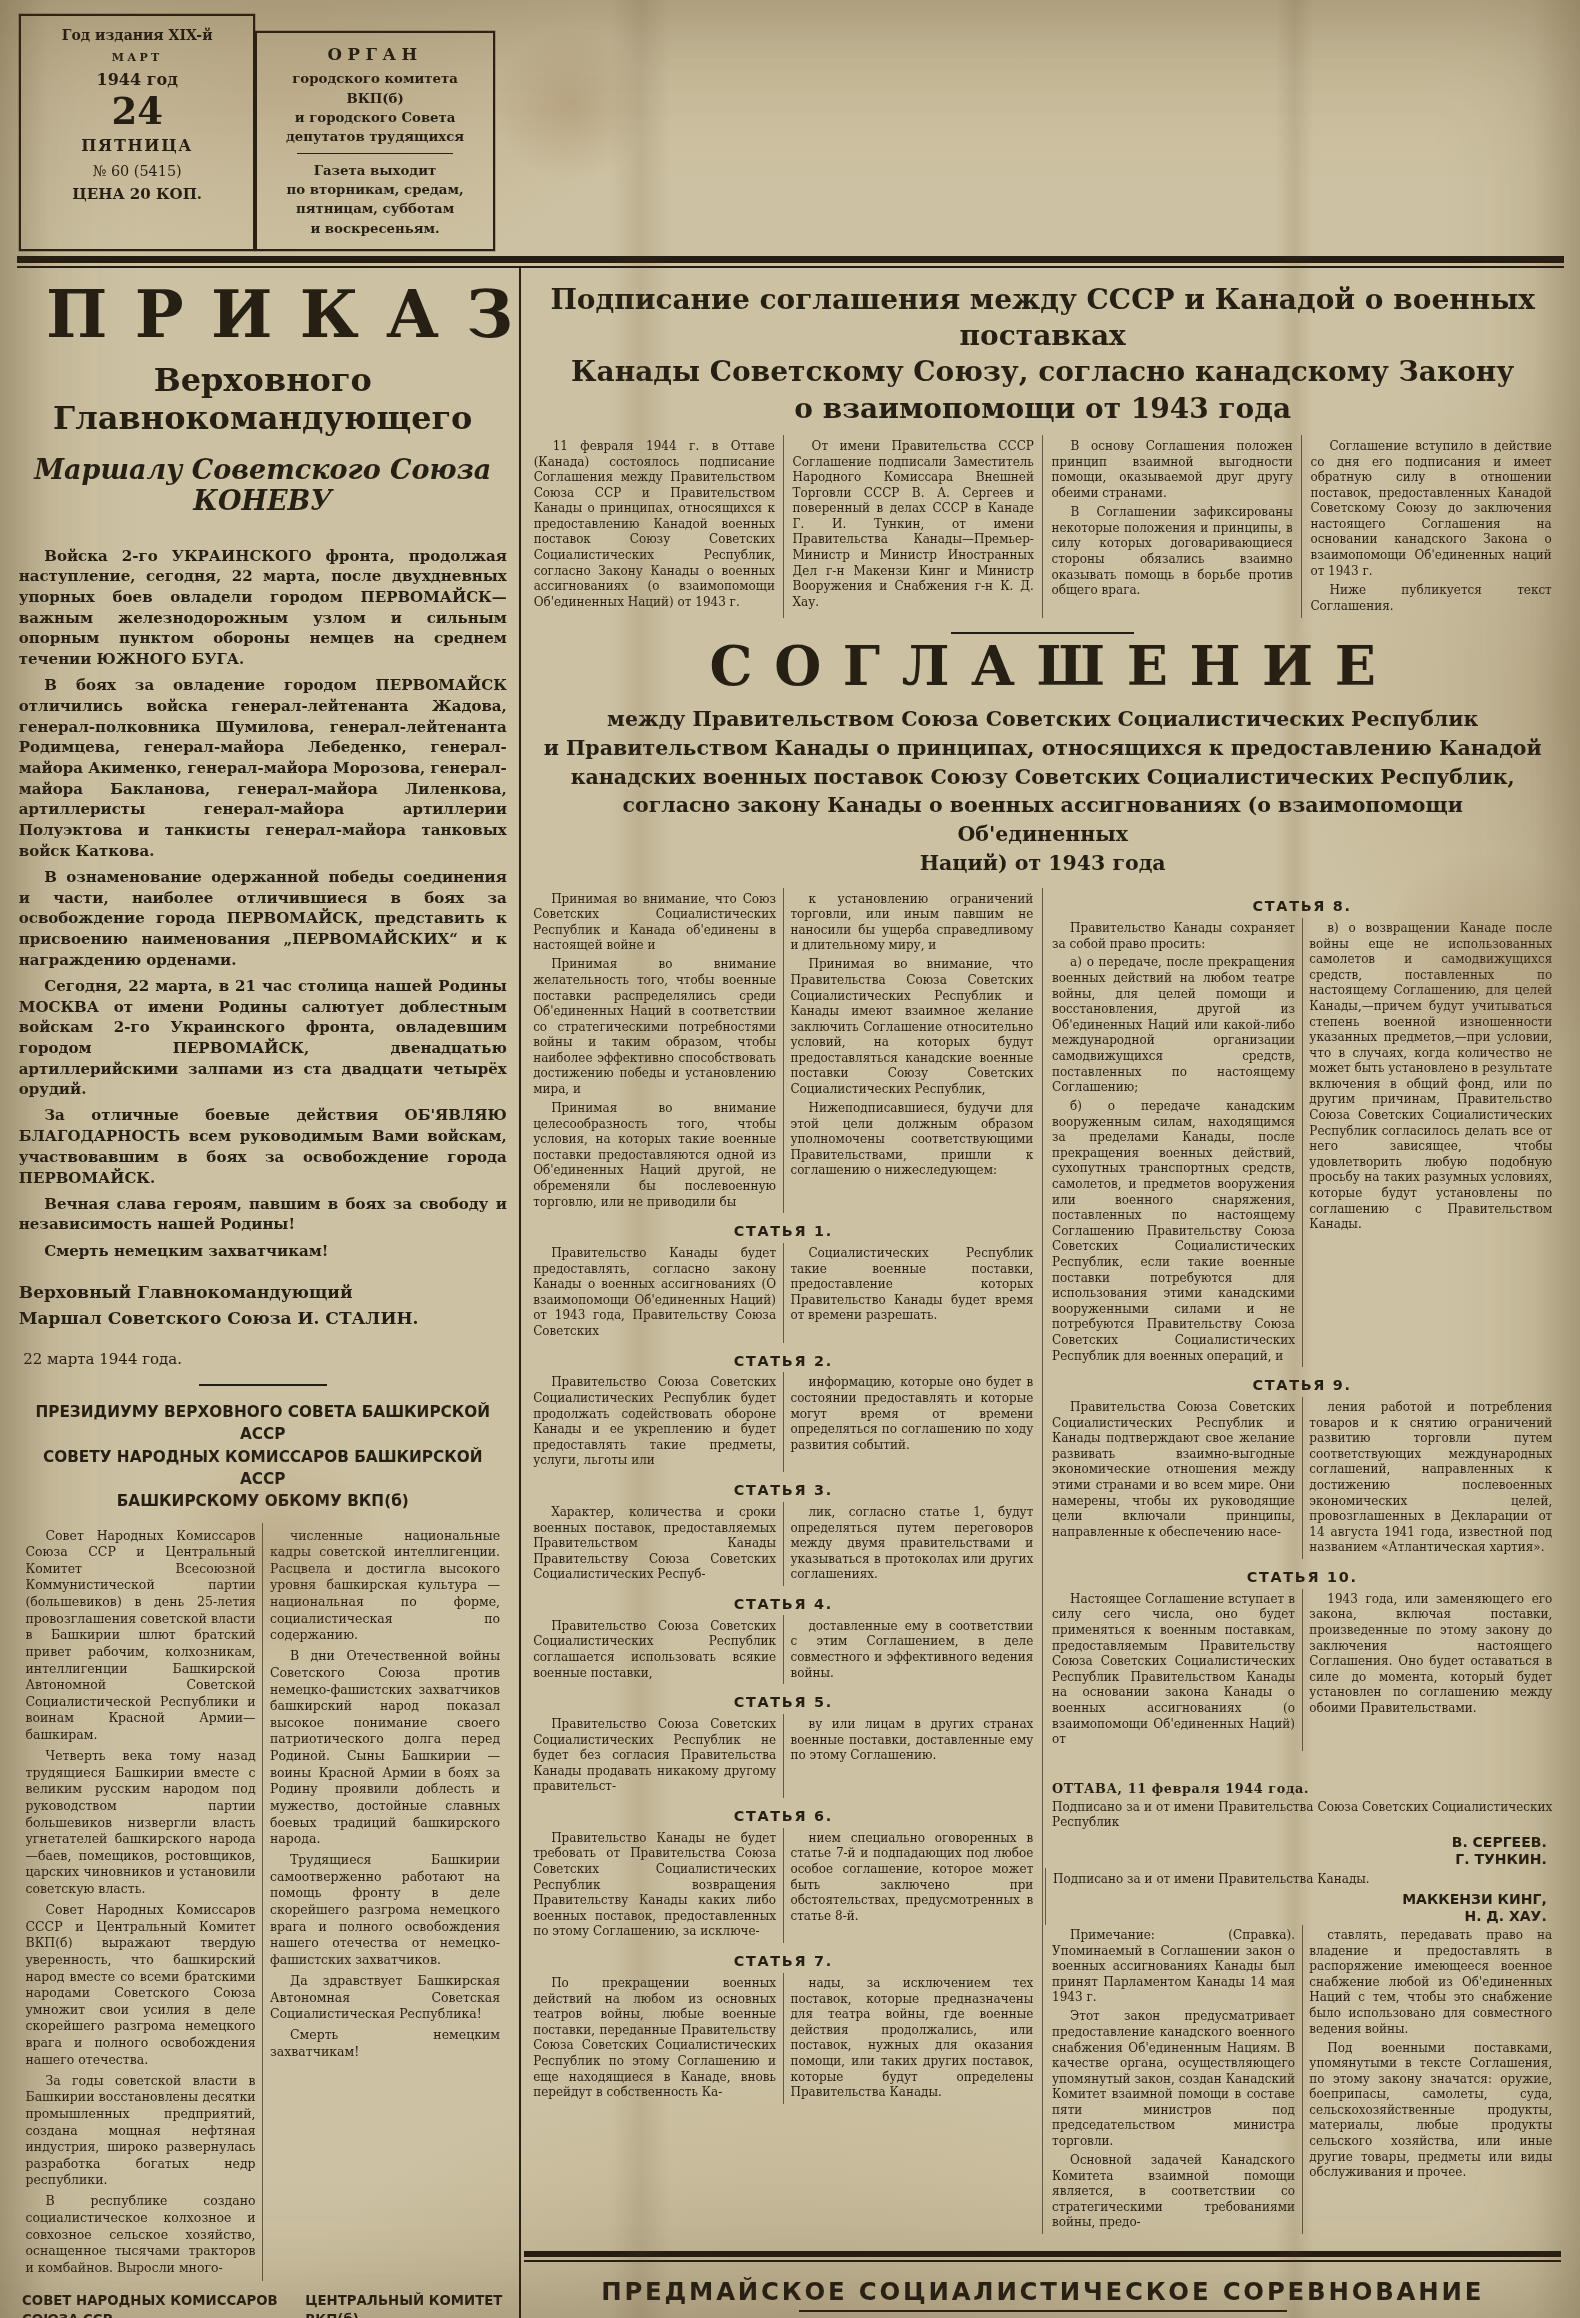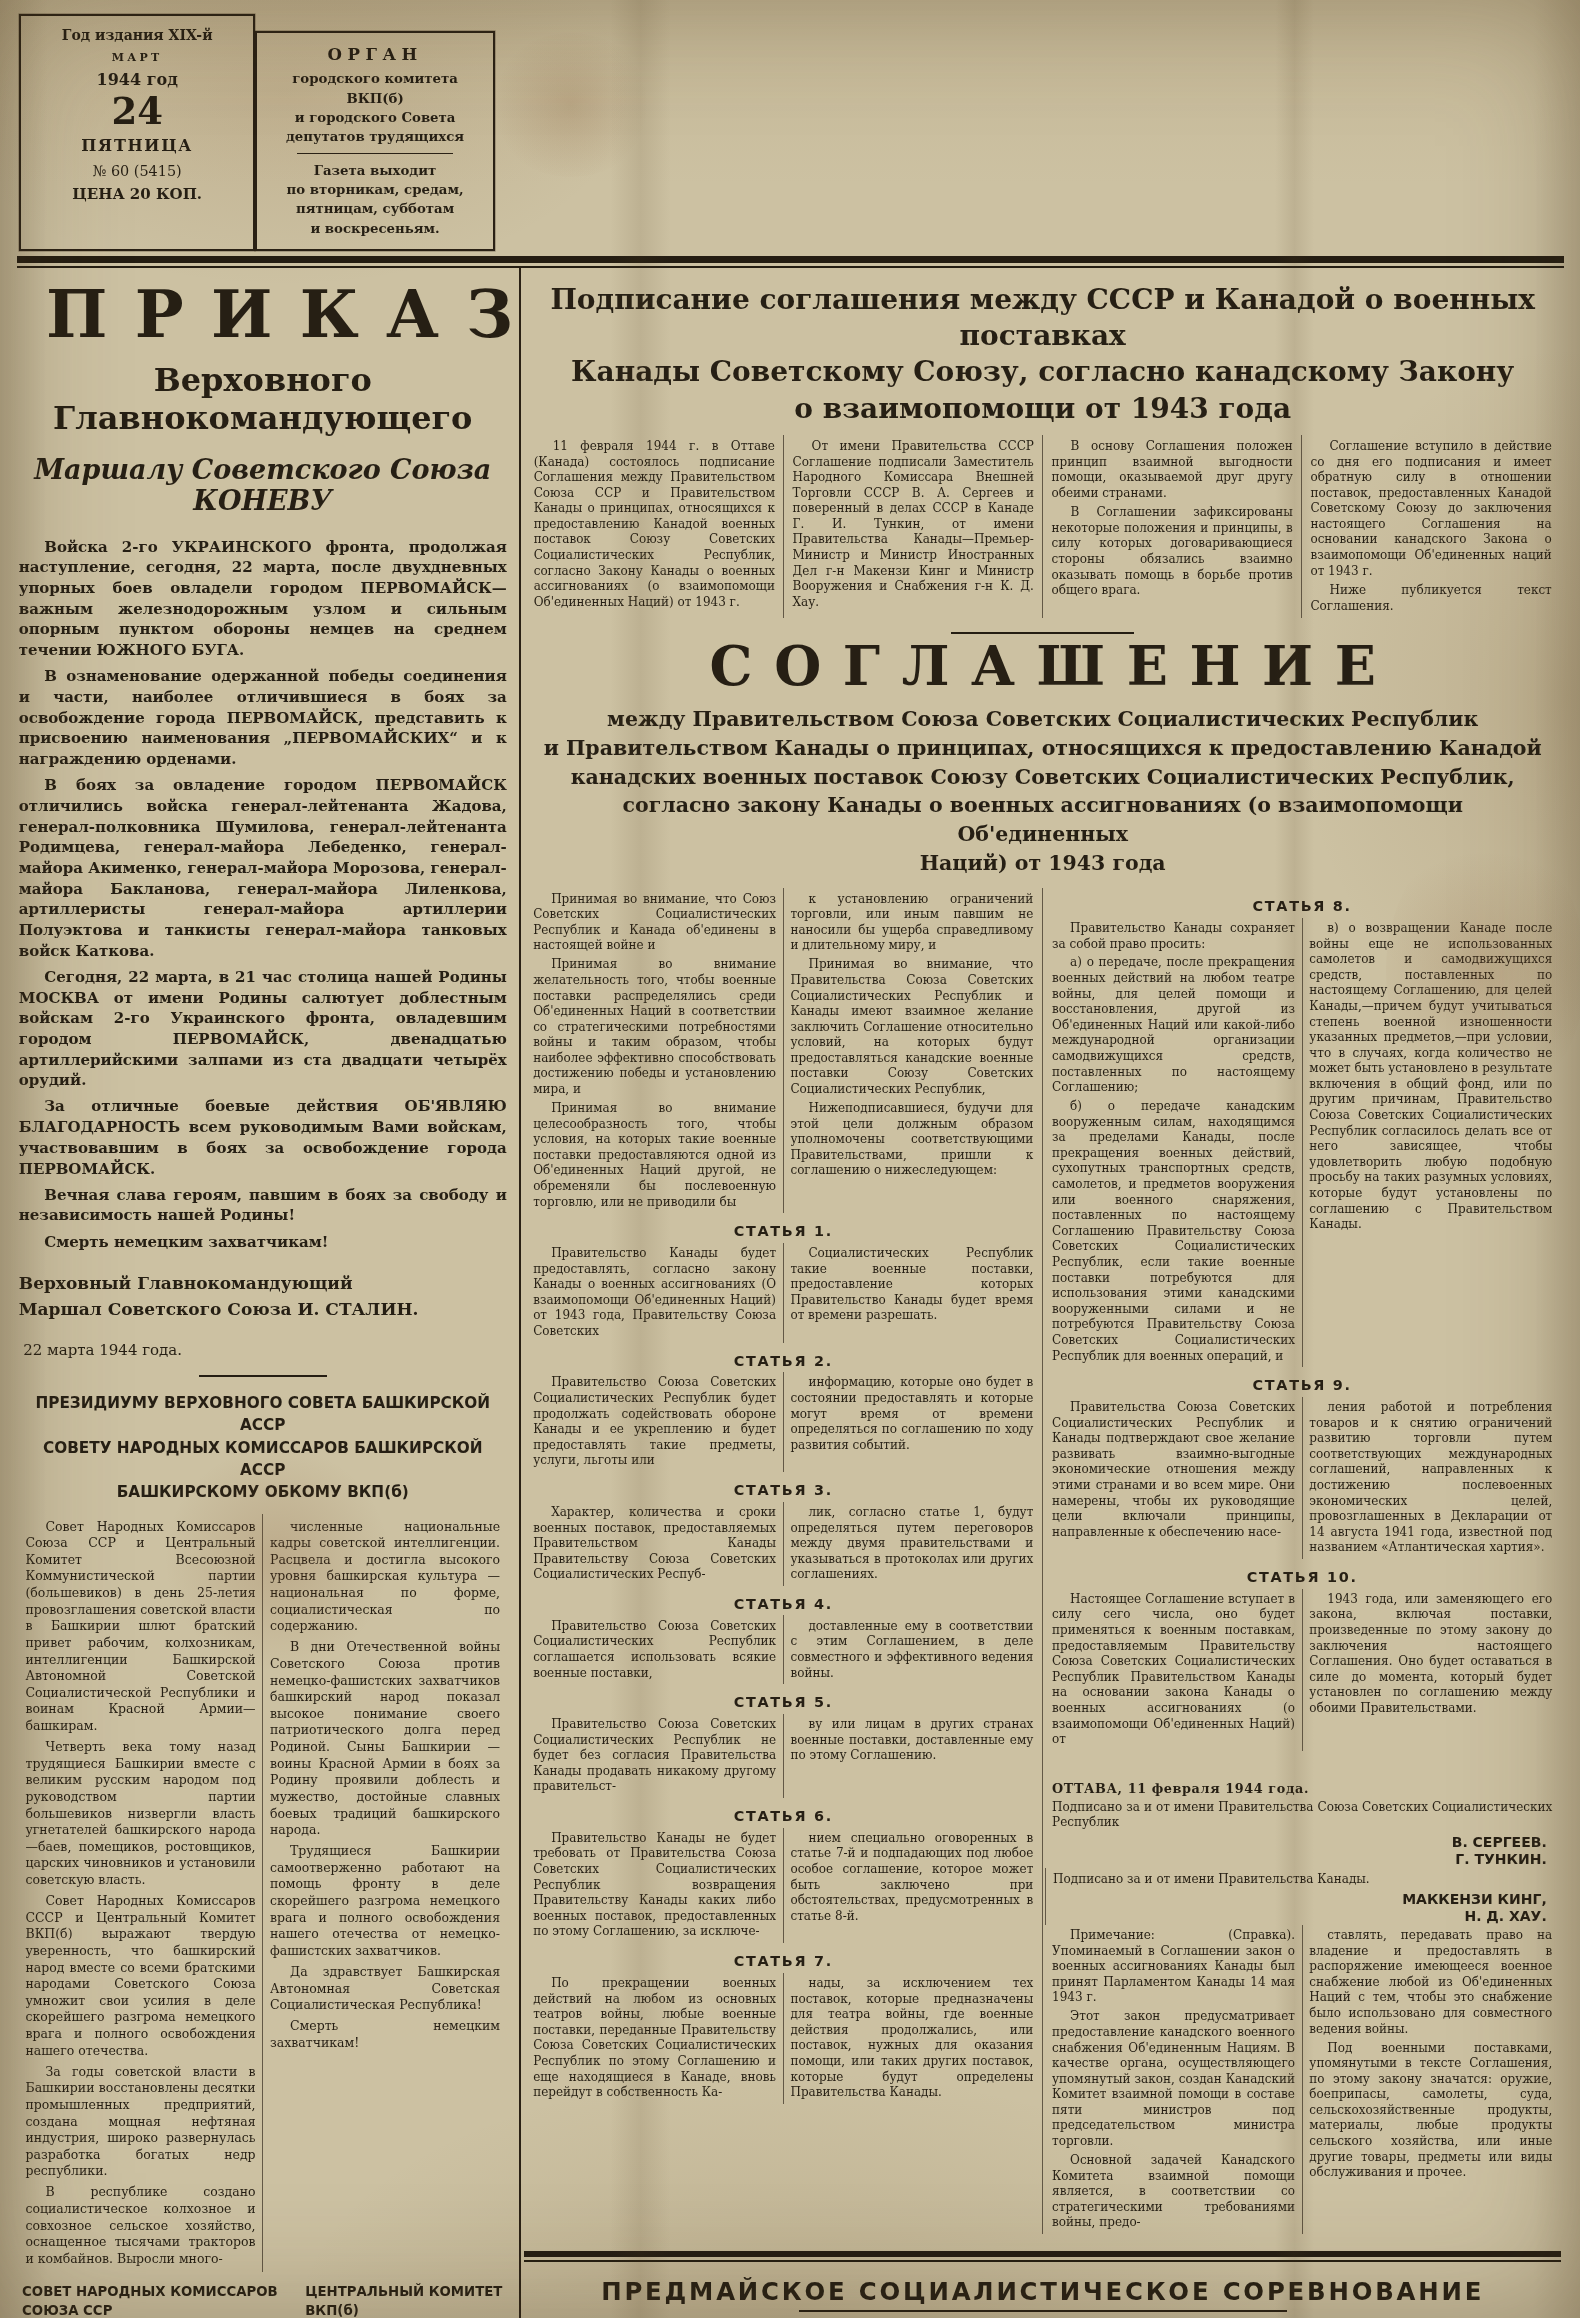--- a/index.html
+++ b/index.html
@@ -45,21 +45,21 @@
   .masthead-rule2{border-top:2.2px solid #241d12;margin:2.8px 16.6px 0;}
 
   
   .main{display:flex;padding:0 16.6px;}
   .left-col{width:488px;padding:7.8px 12.2px 22px 2.2px;}
   .right-area{flex:1;border-left:2.2px solid #2a2115;padding:4.4px 0 0;}
 
   
   .prikaz-title{text-align:center;font-size:65px;font-weight:bold;letter-spacing:.42em;padding-left:.42em;line-height:1;margin:5.5px 0 14.4px;}
   .prikaz-sub1{text-align:center;font-size:32px;font-weight:bold;margin-bottom:16.6px;}
-  .prikaz-sub2{text-align:center;font-size:27px;font-weight:bold;font-style:italic;margin-bottom:21px;}
+  .prikaz-sub2{text-align:center;font-size:27px;font-weight:bold;font-style:italic;margin-bottom:30px;}
   .prikaz-body p{font-size:15px;font-weight:bold;line-height:1.38;text-align:justify;text-indent:25.5px;margin:5.5px 0;}
   .prikaz-sign{margin-top:19px;text-align:left;}
   .prikaz-sign div{font-size:17px;font-weight:bold;line-height:1.5;}
   .prikaz-date{font-size:15px;margin:19px 0 0 4.4px;}
   .divider-center{width:128px;border-top:2.8px solid #241d12;margin:15.5px auto;}
 
   
   .b-head{font-family:"DejaVu Sans", sans-serif;font-weight:bold;text-align:center;margin:5.5px 0 11px;}
   .b-head .bh-line{font-size:15.3px;line-height:1.45;letter-spacing:0;}
   .two-col{display:flex;}
@@ -150,22 +150,22 @@
   <div class="masthead-rule2"></div>
 
   <div class="main">
 
     <div class="left-col">
       <div class="prikaz-title">ПРИКАЗ</div>
       <div class="prikaz-sub1">Верховного Главнокомандующего</div>
       <div class="prikaz-sub2">Маршалу Советского Союза КОНЕВУ</div>
       <div class="prikaz-body">
           <p class="para">Войска 2-го УКРАИНСКОГО фронта, продолжая наступление, сегодня, 22 марта, после двухдневных упорных боев овладели городом ПЕРВОМАЙСК—важным железнодорожным узлом и сильным опорным пунктом обороны немцев на среднем течении ЮЖНОГО БУГА.</p>
+          <p class="para">В боях за овладение городом ПЕРВОМАЙСК отличились войска генерал-лейтенанта Жадова, генерал-полковника Шумилова, генерал-лейтенанта Родимцева, генерал-майора Лебеденко, генерал-майора Акименко, генерал-майора Морозова, генерал-майора Бакланова, генерал-майора Лиленкова, артиллеристы генерал-майора артиллерии Полуэктова и танкисты генерал-майора танковых войск Каткова.</p>
           <p class="para">В ознаменование одержанной победы соединения и части, наиболее отличившиеся в боях за освобождение города ПЕРВОМАЙСК, представить к присвоению наименования „ПЕРВОМАЙСКИХ“ и к награждению орденами.</p>
-          <p class="para">В боях за овладение городом ПЕРВОМАЙСК отличились войска генерал-лейтенанта Жадова, генерал-полковника Шумилова, генерал-лейтенанта Родимцева, генерал-майора Лебеденко, генерал-майора Акименко, генерал-майора Морозова, генерал-майора Бакланова, генерал-майора Лиленкова, артиллеристы генерал-майора артиллерии Полуэктова и танкисты генерал-майора танковых войск Каткова.</p>
           <p class="para">Сегодня, 22 марта, в 21 час столица нашей Родины МОСКВА от имени Родины салютует доблестным войскам 2-го Украинского фронта, овладевшим городом ПЕРВОМАЙСК, двенадцатью артиллерийскими залпами из ста двадцати четырёх орудий.</p>
           <p class="para">За отличные боевые действия ОБ'ЯВЛЯЮ БЛАГОДАРНОСТЬ всем руководимым Вами войскам, участвовавшим в боях за освобождение города ПЕРВОМАЙСК.</p>
           <p class="para">Вечная слава героям, павшим в боях за свободу и независимость нашей Родины!</p>
           <p class="para">Смерть немецким захватчикам!</p>
         </div>
       <div class="prikaz-sign">
         <div>Верховный Главнокомандующий</div>
         <div>Маршал Советского Союза И. СТАЛИН.</div>
       </div>
       <div class="prikaz-date">22 марта 1944 года.</div>

